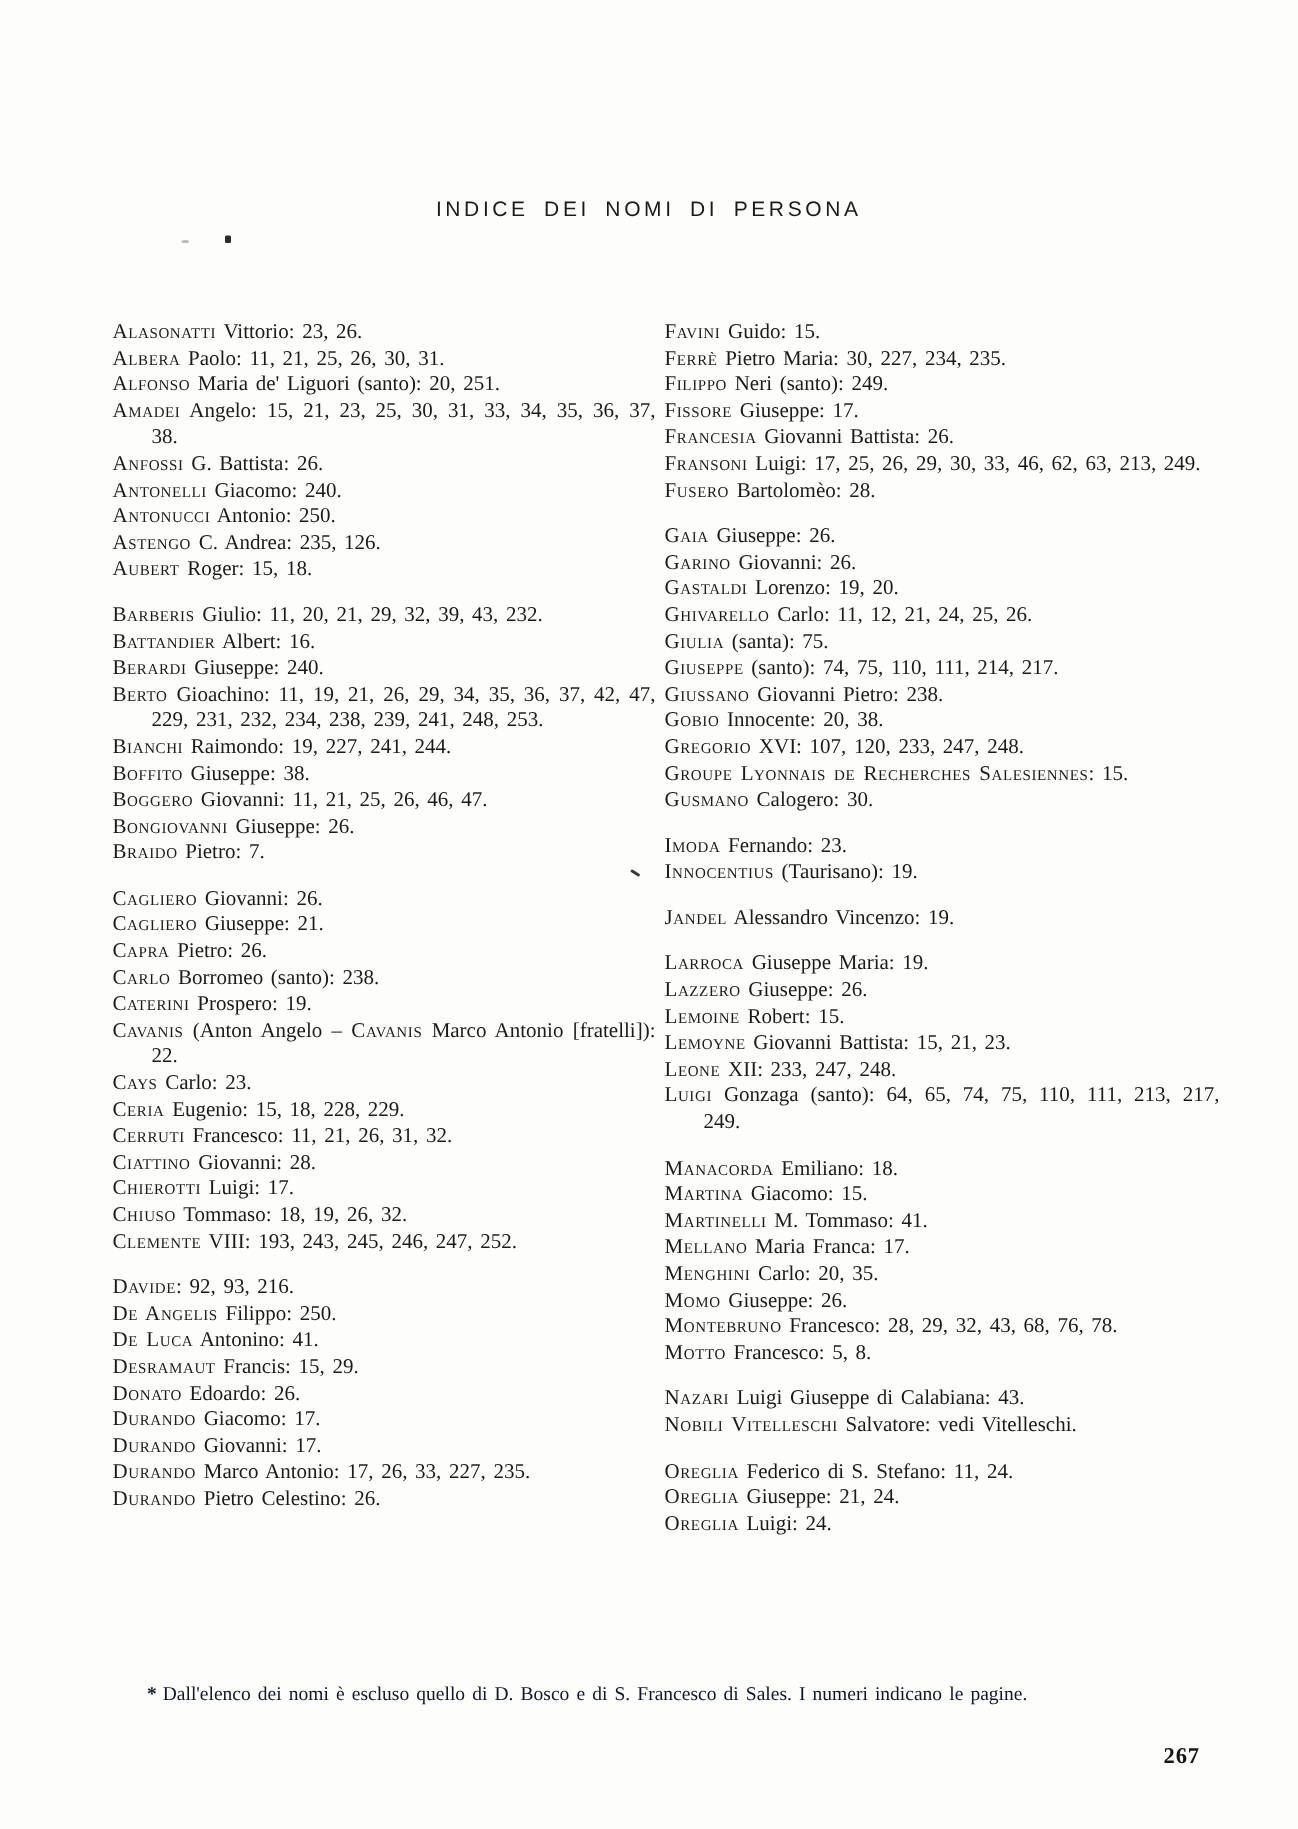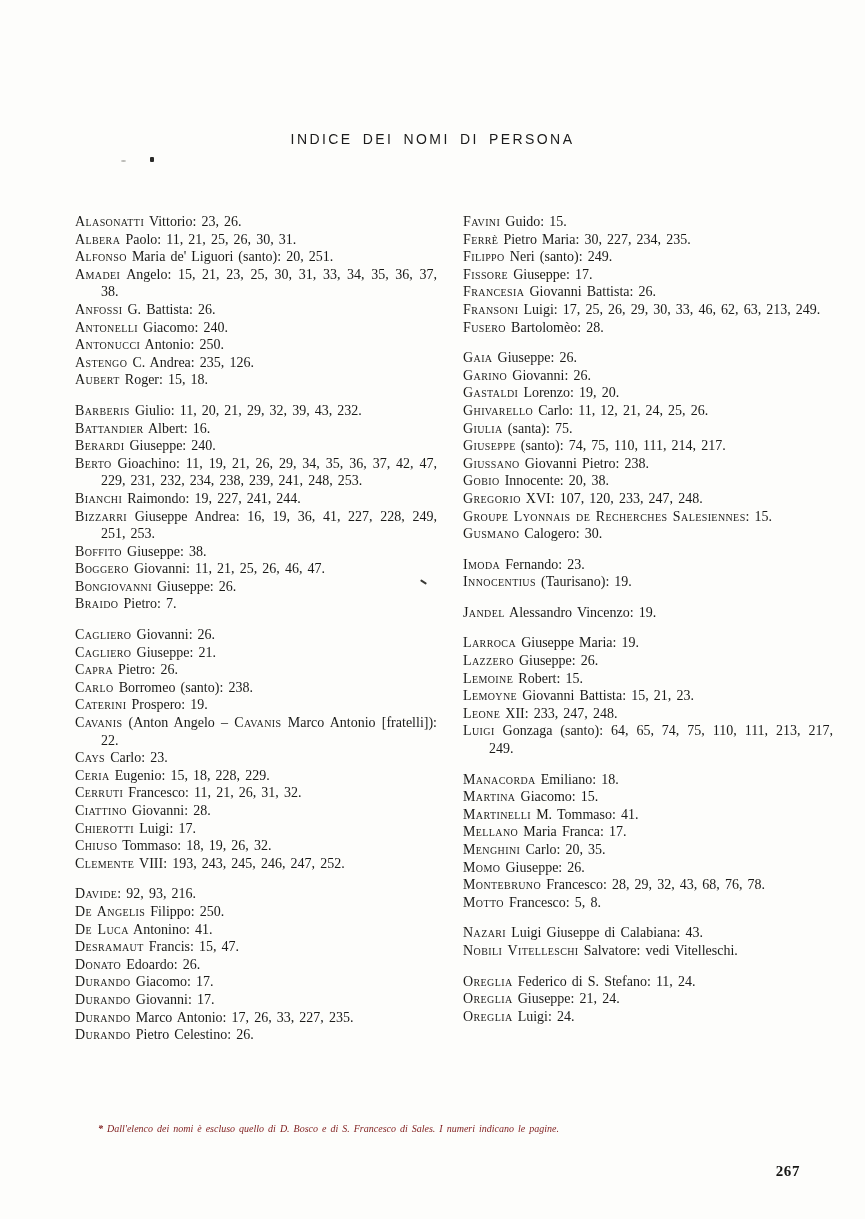--- a/index.html
+++ b/index.html
@@ -13,27 +13,27 @@
     font-family:"Liberation Sans", sans-serif;
     font-size:14px;letter-spacing:2.4px;color:#1b1b1b;
     word-spacing:4px;
   }
   .index-col{
     position:absolute;top:213px;
     font-size:14px;line-height:17.6px;
     text-align:justify;word-spacing:1.6px;
   }
   .index-col.left{left:75px;width:362px;}
-  .index-col.right{left:463px;width:370px;}
+  .index-col.right{left:443px;width:370px;}
   .index-group{margin-bottom:13px;}
   .index-entry{padding-left:26px;text-indent:-26px;}
   .sc{font-variant:small-caps;letter-spacing:0.4px;}
   .footnote{
     position:absolute;left:98px;top:1121px;width:665px;
-    font-size:10px;line-height:16px;color:#7f1d1d;word-spacing:1.5px;font-style:italic;
+    font-size:13px;line-height:16px;color:#0f172a;word-spacing:1.5px;
   }
   .fn-marker{font-weight:bold;margin-right:4px;}
   .page-number{
     position:absolute;left:718px;top:1163px;width:82px;text-align:right;
     font-size:15px;font-weight:bold;letter-spacing:0.6px;color:#161614;
   }
   
   .speck{position:absolute;}
   .speck.dot1{left:150px;top:157px;width:4px;height:5px;background:#2a2a28;border-radius:1px;}
   .speck.dot2{left:121px;top:160px;width:5px;height:2px;background:#b9b9b4;border-radius:50%;}
@@ -61,21 +61,20 @@
         <div class="index-entry"><span class="sc">Antonucci</span><span class="t"> Antonio: 250.</span></div>
         <div class="index-entry"><span class="sc">Astengo</span><span class="t"> C. Andrea: 235, 126.</span></div>
         <div class="index-entry"><span class="sc">Aubert</span><span class="t"> Roger: 15, 18.</span></div>
       </div>
       <div class="index-group">
         <div class="index-entry"><span class="sc">Barberis</span><span class="t"> Giulio: 11, 20, 21, 29, 32, 39, 43, 232.</span></div>
         <div class="index-entry"><span class="sc">Battandier</span><span class="t"> Albert: 16.</span></div>
         <div class="index-entry"><span class="sc">Berardi</span><span class="t"> Giuseppe: 240.</span></div>
         <div class="index-entry"><span class="sc">Berto</span><span class="t"> Gioachino: 11, 19, 21, 26, 29, 34, 35, 36, 37, 42, 47, 229, 231, 232, 234, 238, 239, 241, 248, 253.</span></div>
         <div class="index-entry"><span class="sc">Bianchi</span><span class="t"> Raimondo: 19, 227, 241, 244.</span></div>
-        <div class="index-entry"><span class="sc">Bizzarri</span><span class="t"> Giuseppe Andrea: 16, 19, 36, 41, 227, 228, 249, 251, 253.</span></div>
         <div class="index-entry"><span class="sc">Boffito</span><span class="t"> Giuseppe: 38.</span></div>
         <div class="index-entry"><span class="sc">Boggero</span><span class="t"> Giovanni: 11, 21, 25, 26, 46, 47.</span></div>
         <div class="index-entry"><span class="sc">Bongiovanni</span><span class="t"> Giuseppe: 26.</span></div>
         <div class="index-entry"><span class="sc">Braido</span><span class="t"> Pietro: 7.</span></div>
       </div>
       <div class="index-group">
         <div class="index-entry"><span class="sc">Cagliero</span><span class="t"> Giovanni: 26.</span></div>
         <div class="index-entry"><span class="sc">Cagliero</span><span class="t"> Giuseppe: 21.</span></div>
         <div class="index-entry"><span class="sc">Capra</span><span class="t"> Pietro: 26.</span></div>
         <div class="index-entry"><span class="sc">Carlo</span><span class="t"> Borromeo (santo): 238.</span></div>
@@ -86,21 +85,21 @@
         <div class="index-entry"><span class="sc">Cerruti</span><span class="t"> Francesco: 11, 21, 26, 31, 32.</span></div>
         <div class="index-entry"><span class="sc">Ciattino</span><span class="t"> Giovanni: 28.</span></div>
         <div class="index-entry"><span class="sc">Chierotti</span><span class="t"> Luigi: 17.</span></div>
         <div class="index-entry"><span class="sc">Chiuso</span><span class="t"> Tommaso: 18, 19, 26, 32.</span></div>
         <div class="index-entry"><span class="sc">Clemente</span><span class="t"> VIII: 193, 243, 245, 246, 247, 252.</span></div>
       </div>
       <div class="index-group">
         <div class="index-entry"><span class="sc">Davide</span><span class="t">: 92, 93, 216.</span></div>
         <div class="index-entry"><span class="sc">De Angelis</span><span class="t"> Filippo: 250.</span></div>
         <div class="index-entry"><span class="sc">De Luca</span><span class="t"> Antonino: 41.</span></div>
-        <div class="index-entry"><span class="sc">Desramaut</span><span class="t"> Francis: 15, 47.</span></div>
+        <div class="index-entry"><span class="sc">Desramaut</span><span class="t"> Francis: 15, 29.</span></div>
         <div class="index-entry"><span class="sc">Donato</span><span class="t"> Edoardo: 26.</span></div>
         <div class="index-entry"><span class="sc">Durando</span><span class="t"> Giacomo: 17.</span></div>
         <div class="index-entry"><span class="sc">Durando</span><span class="t"> Giovanni: 17.</span></div>
         <div class="index-entry"><span class="sc">Durando</span><span class="t"> Marco Antonio: 17, 26, 33, 227, 235.</span></div>
         <div class="index-entry"><span class="sc">Durando</span><span class="t"> Pietro Celestino: 26.</span></div>
       </div>
     </div>
 
   <div class="index-col right">
       <div class="index-group">

